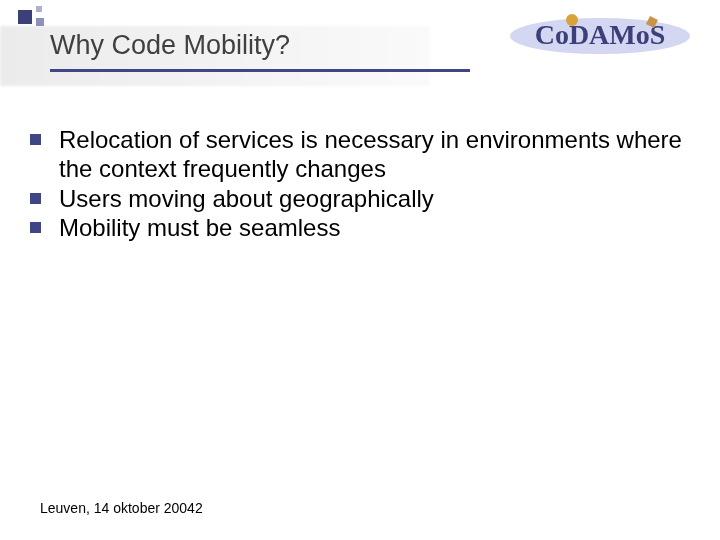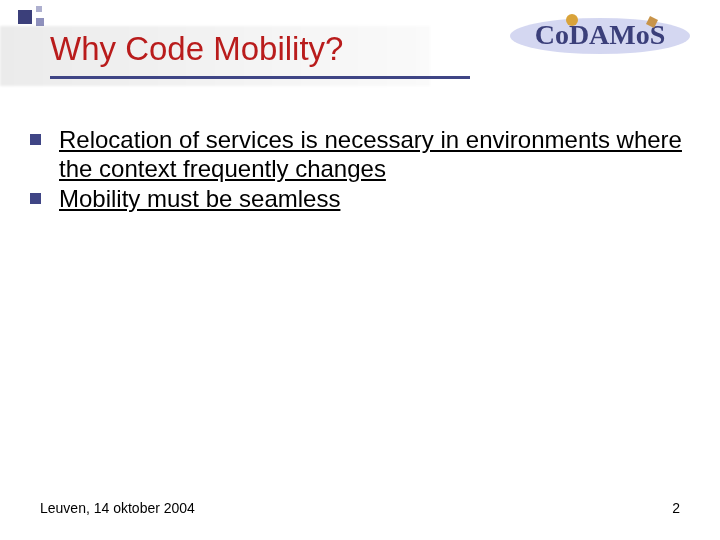--- a/index.html
+++ b/index.html
@@ -37,37 +37,36 @@
     filter: blur(1px);
     z-index: 0;
   }
   .title-wrap {
     position: absolute;
     top: 30px; left: 50px;
     width: 610px;
     z-index: 2;
   }
   .title {
-    font-size: 33px;
-    color: #b91c1c;
+    font-size: 27px;
+    color: #404040;
     font-weight: normal;
     padding-bottom: 6px;
   }
   .title-rule {
     height: 3px;
     width: 420px;
     background: #3f4585;
     margin-top: 2px;
   }
   .content {
     position: absolute;
     top: 125px;
     left: 30px;
     right: 30px;
-    text-decoration: underline;
   }
   .bullet-item {
     display: flex;
     align-items: flex-start;
     margin: 0 0 0 0;
   }
   .bullet-marker {
     width: 11px; height: 11px;
     background: #3f4585;
     margin-top: 9px;
@@ -78,21 +77,20 @@
     font-size: 24px;
     line-height: 1.22;
     color: #000;
   }
   .footer {
     position: absolute;
     bottom: 24px;
     left: 40px;
     right: 40px;
     display: flex;
-    justify-content: space-between;
     align-items: flex-end;
     font-size: 14px;
     color: #000;
   }
 </style>
 </head>
 <body>
 
 <div class="top-accent">
   <div class="block1"></div>
@@ -116,20 +114,24 @@
   <div class="title-rule"></div>
 </div>
 
 <div class="content">
   <div class="bullet-item">
     <div class="bullet-marker"></div>
     <div class="bullet-text">Relocation of services is necessary in environments where the context frequently changes</div>
   </div>
   <div class="bullet-item">
     <div class="bullet-marker"></div>
+    <div class="bullet-text">Users moving about geographically</div>
+  </div>
+  <div class="bullet-item">
+    <div class="bullet-marker"></div>
     <div class="bullet-text">Mobility must be seamless</div>
   </div>
 </div>
 
 <div class="footer">
   <span>Leuven, 14 oktober 2004</span>
   <span>2</span>
 </div>
 
 </body></html>

